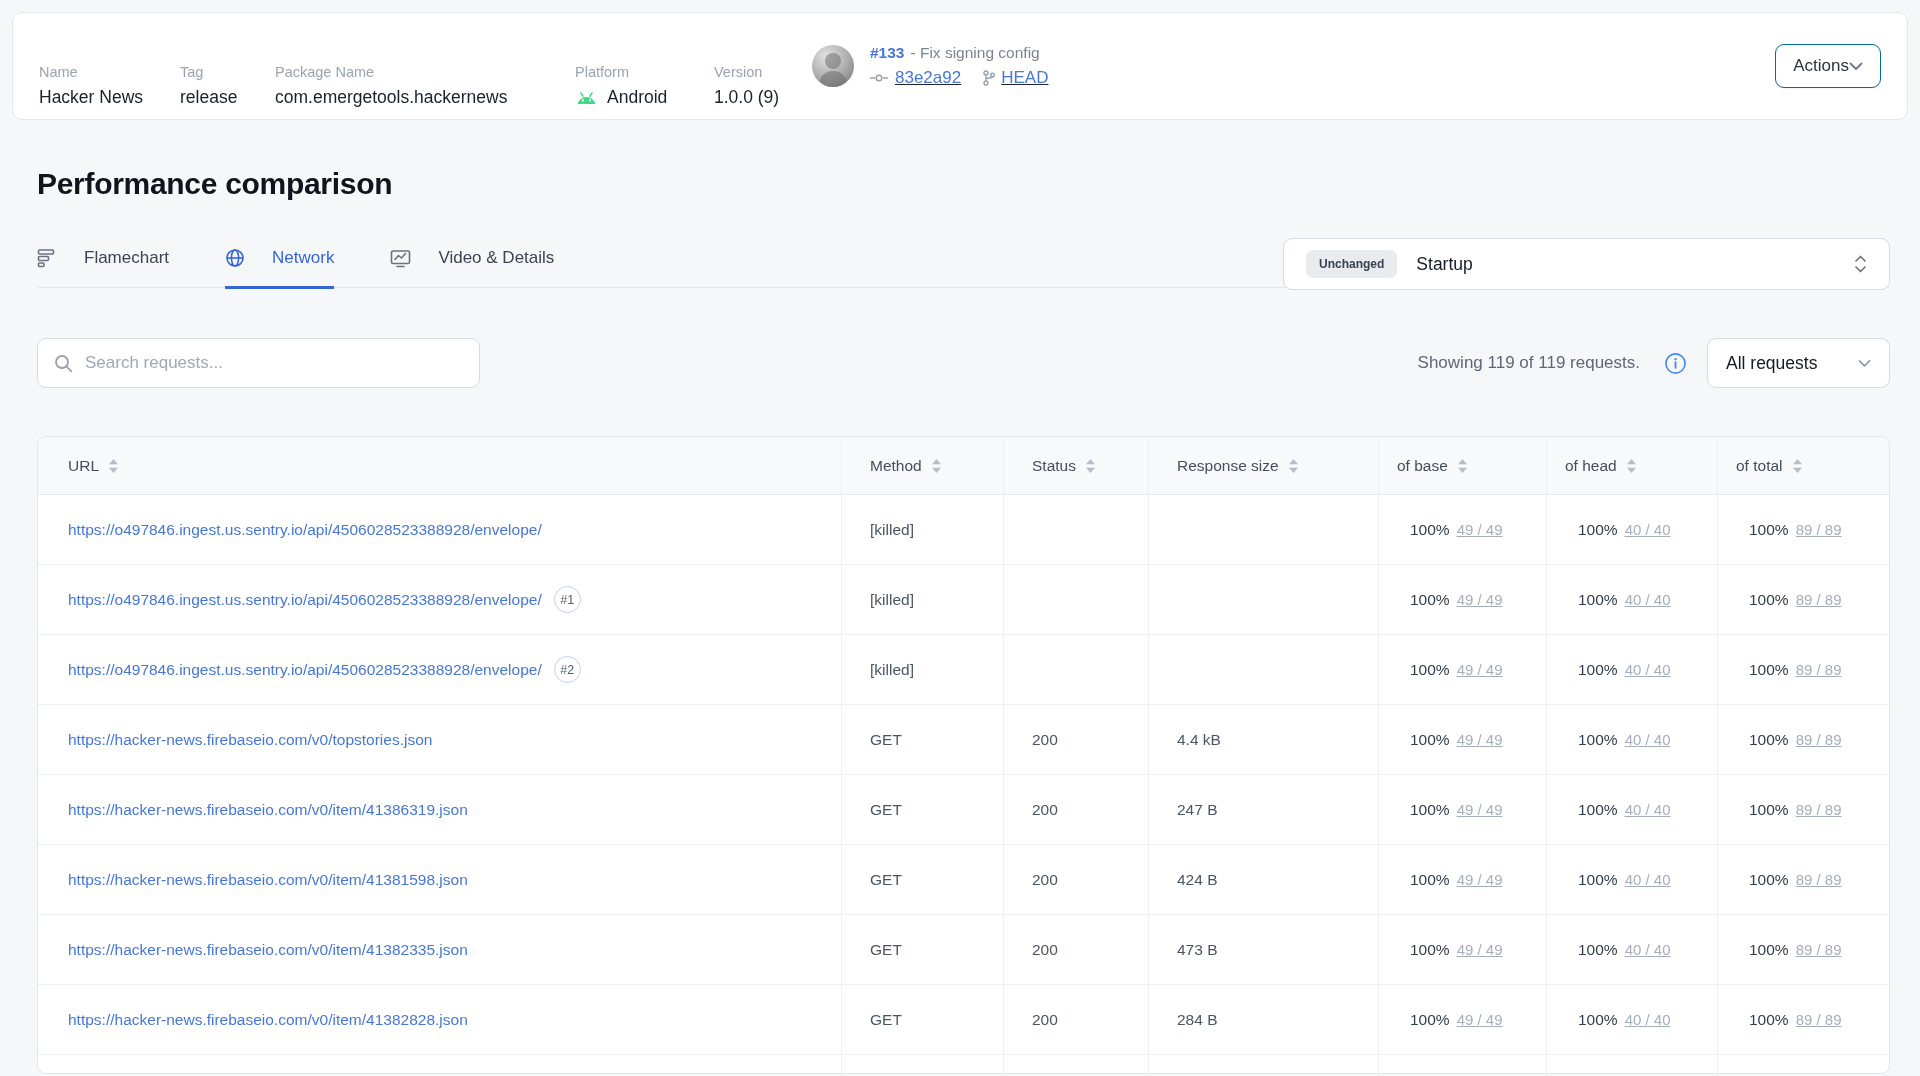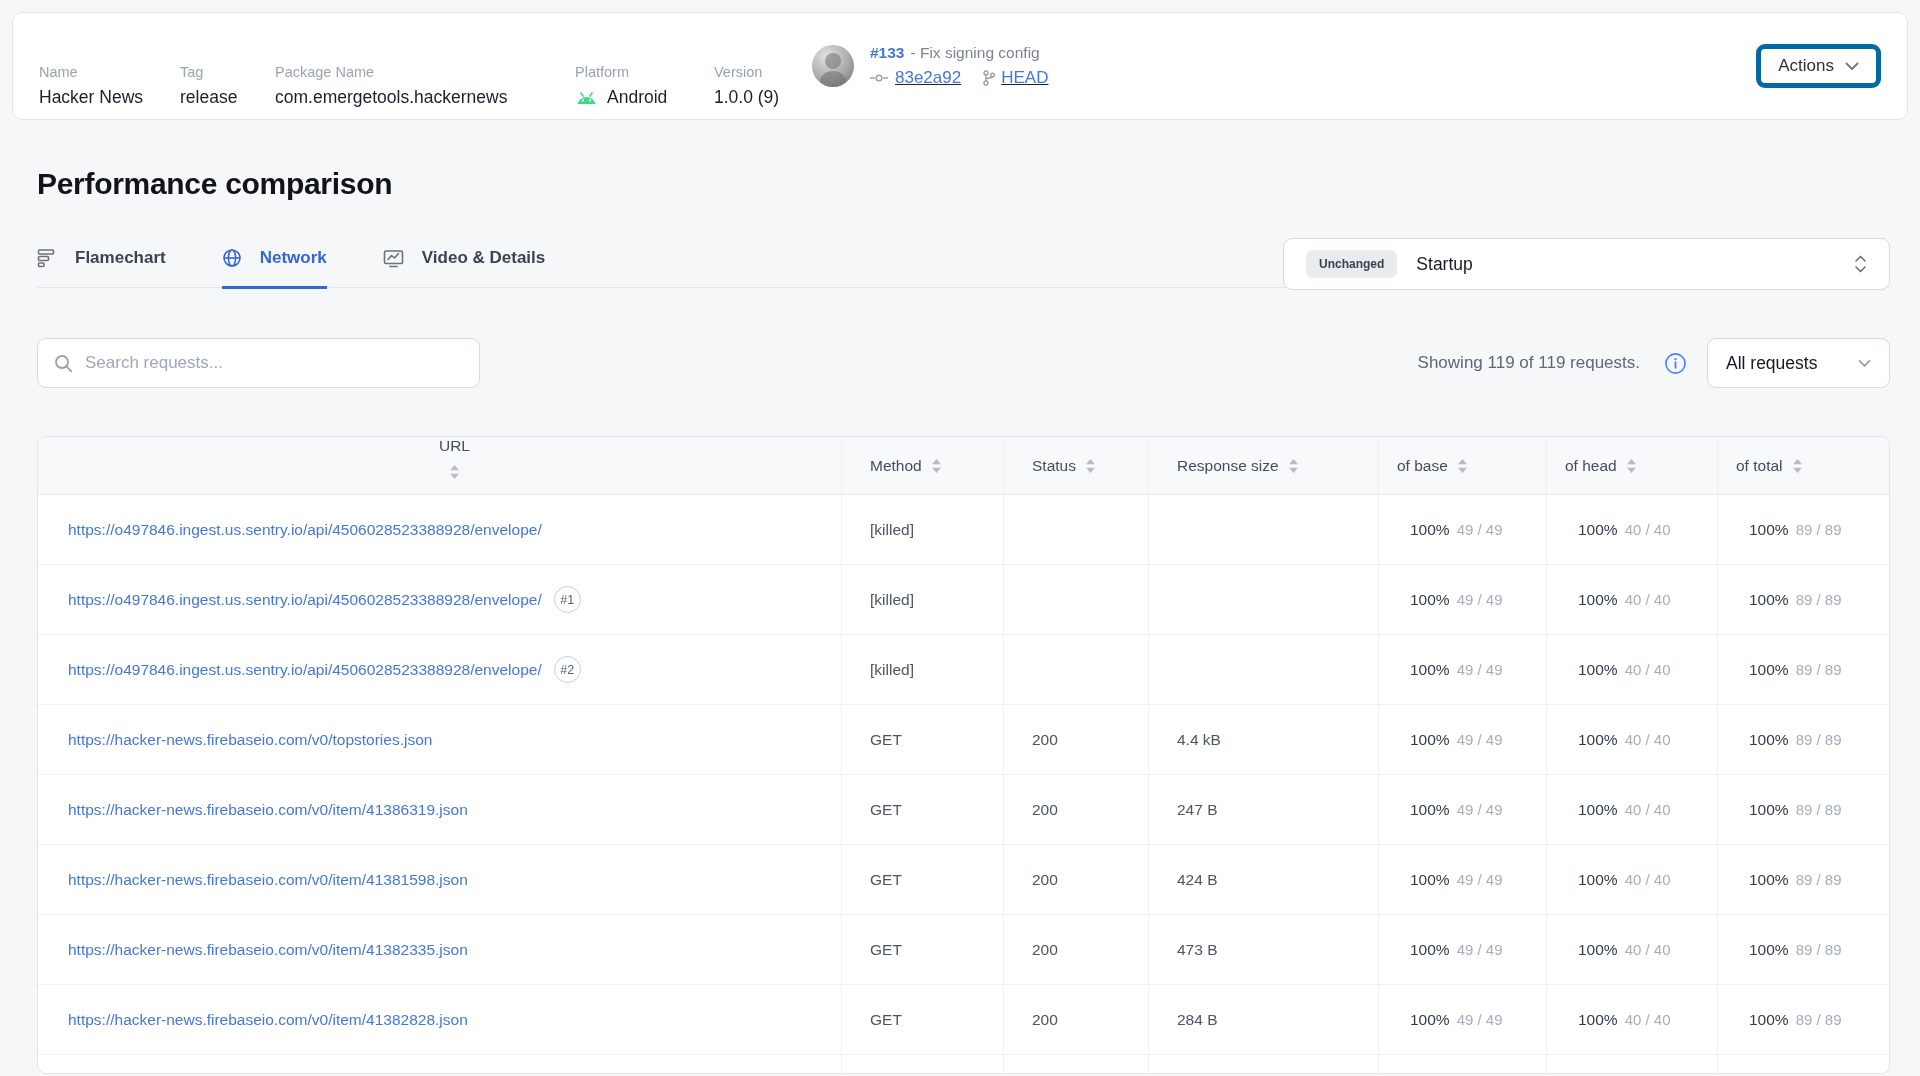--- a/index.html
+++ b/index.html
@@ -35,39 +35,39 @@
   .avatar svg{ position:absolute; left:0; top:0; }
   .build-lines{ display:flex; flex-direction:column; gap:6px; }
   .build-l1{ font-size:15.5px; color:#7b8494; display:flex; gap:6px; align-items:flex-start; }
   .pr-num{ color:#4677d8; font-weight:700; cursor:pointer; }
   .build-l2{ display:flex; align-items:center; gap:7px; font-size:17px;text-decoration:underline; }
   .git-link{ color:#4677d8; text-decoration:none; cursor:pointer; }
   .head-group{ display:flex; align-items:center; gap:6px; margin-left:14px; }
 
   .actions-btn{
     margin-left:auto; height:44px; padding:0 17px;
-    display:flex; align-items:center; gap:11px;
-    background:#fff; border:5px solid #0369a1; border-radius:9px;
+    display:flex; align-items:center; 
+    background:#fff; border:1px solid #0369a1; border-radius:9px;
     font-size:17px; color:#2b3240; cursor:pointer;
     box-shadow:0 1px 2px rgba(16,24,40,.05);
   }
 
   
   .content{ position:absolute; left:37px; top:120px; width:1853px; }
   .page-title{
     margin-top:44px; font-size:30px; line-height:40px; font-weight:700;
     letter-spacing:-.3px; color:#10141c;
   }
 
   .tabs-row{ position:relative; margin-top:44px; border-bottom:1px solid #e6e8ee; }
   .tabs{ display:flex; gap:56px; }
   .tab{
-    display:flex; align-items:flex-start; gap:18px;
+    display:flex; align-items:flex-start; gap:27px;
     padding-bottom:18px; border-bottom:3px solid transparent; margin-bottom:-2px;
-    font-size:17px; color:#3c4452; cursor:pointer;font-weight:bold;
+    font-size:17px; color:#3c4452; cursor:pointer;
   }
   .tab svg *{ stroke:#6b7280; }
   .tab.active{ color:#3565d6; border-color:#3565d6; }
   .tab.active svg *{ stroke:#3565d6; }
 
   .comparison-select{
     position:absolute; right:0; top:-10px; width:607px; height:52px;
     background:#fff; border:1px solid #d6dae1; border-radius:9px;
     display:flex; align-items:center; gap:19px; padding:0 22px; cursor:pointer;
   }
@@ -103,41 +103,41 @@
     margin-top:48px; background:#fff;
     border:1px solid #e2e5eb; border-radius:9px; overflow:hidden;
   }
   .trow{ display:grid; grid-template-columns:803px 162px 145px 230px 168px 171px 174px; }
   .trow > * + *{ border-left:1px solid #eef0f4; }
   .thead{ height:58px; background:#f8f9fb; border-bottom:1px solid #e6e8ee; }
   .th{
     display:flex; align-items:center; gap:10px;
     font-size:15.5px; color:#444d5c; padding-left:28px; cursor:pointer;
   }
-  .th.c-url{ padding-left:30px;flex-direction:column; }
+  .th.c-url{ padding-left:30px; }
   .th.c-pct{ padding-left:18px; }
   .tbody .trow{ height:70px; border-bottom:1px solid #eef0f4; }
   .cell{
     display:flex; align-items:center; padding-left:28px;
     font-size:15.5px; color:#4c5563; overflow:hidden;
   }
   .cell.c-url{ padding-left:30px; }
   .cell.c-pct{ padding-left:31px; }
   .url-link{
     color:#4677d8; text-decoration:none; white-space:nowrap;
     overflow:hidden; text-overflow:ellipsis; cursor:pointer;
   }
   .count-badge{
     margin-left:12px; min-width:27px; height:27px; padding:0 5px; flex:none;
     border:1px solid #bed0f0; border-radius:14px;
     display:inline-flex; align-items:center; justify-content:center;
     font-size:12.5px; color:#57606f;
   }
   .pct{ color:#333c4b; }
-  .frac{ color:#a7aebb; margin-left:7px; font-size:15px; }
+  .frac{ color:#a7aebb; margin-left:7px; font-size:15px;text-decoration:underline; }
   .partial .trow{ height:18px; border-bottom:none; }
 </style>
 </head>
 <body>
 
 <div class="top-card">
   <div class="field f-name">
     <span class="flabel">Name</span>
     <span class="fvalue">Hacker News</span>
   </div>

